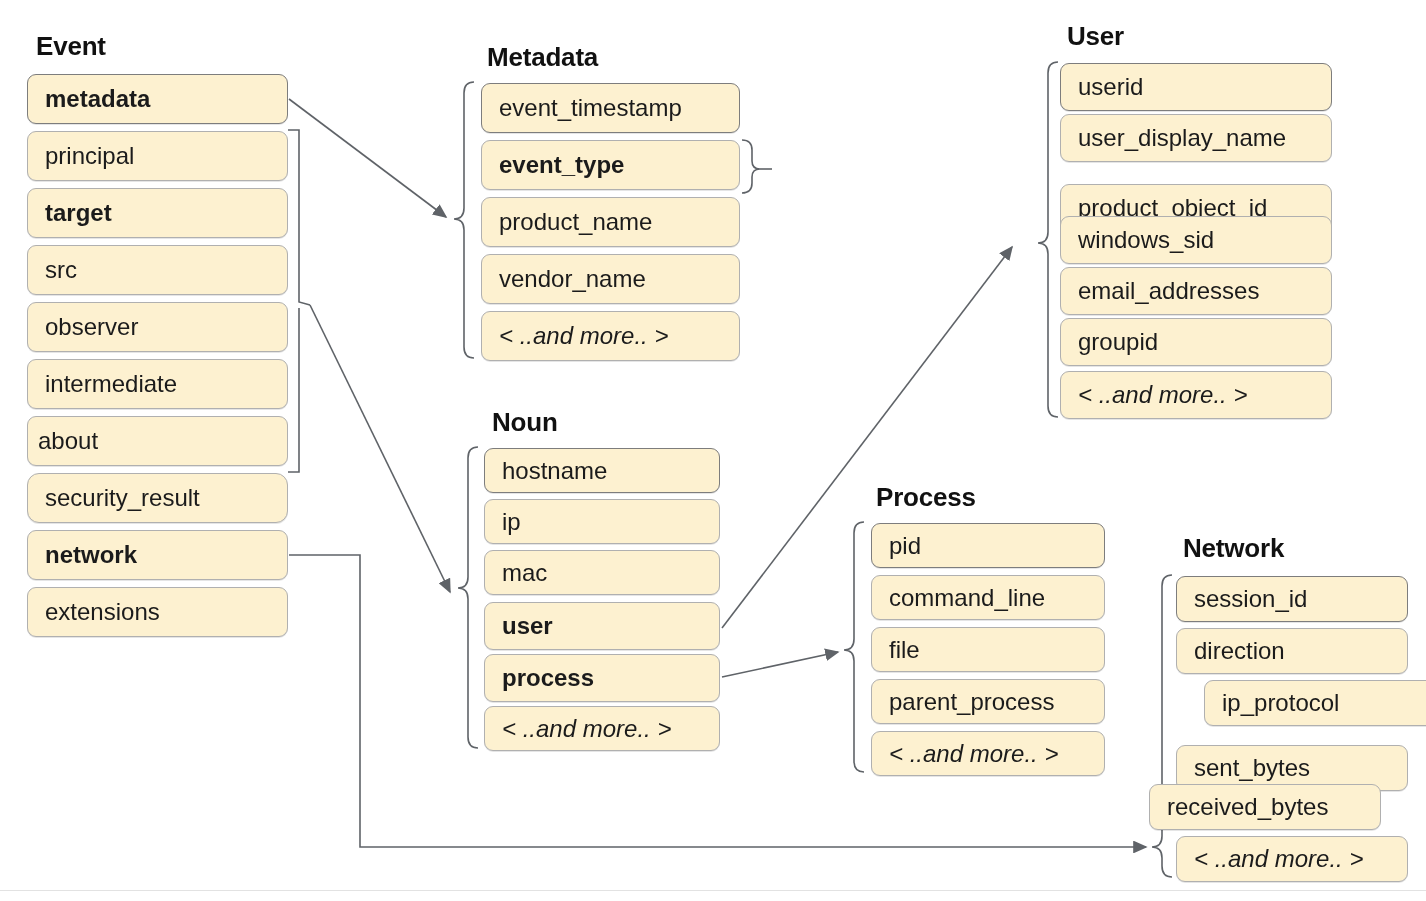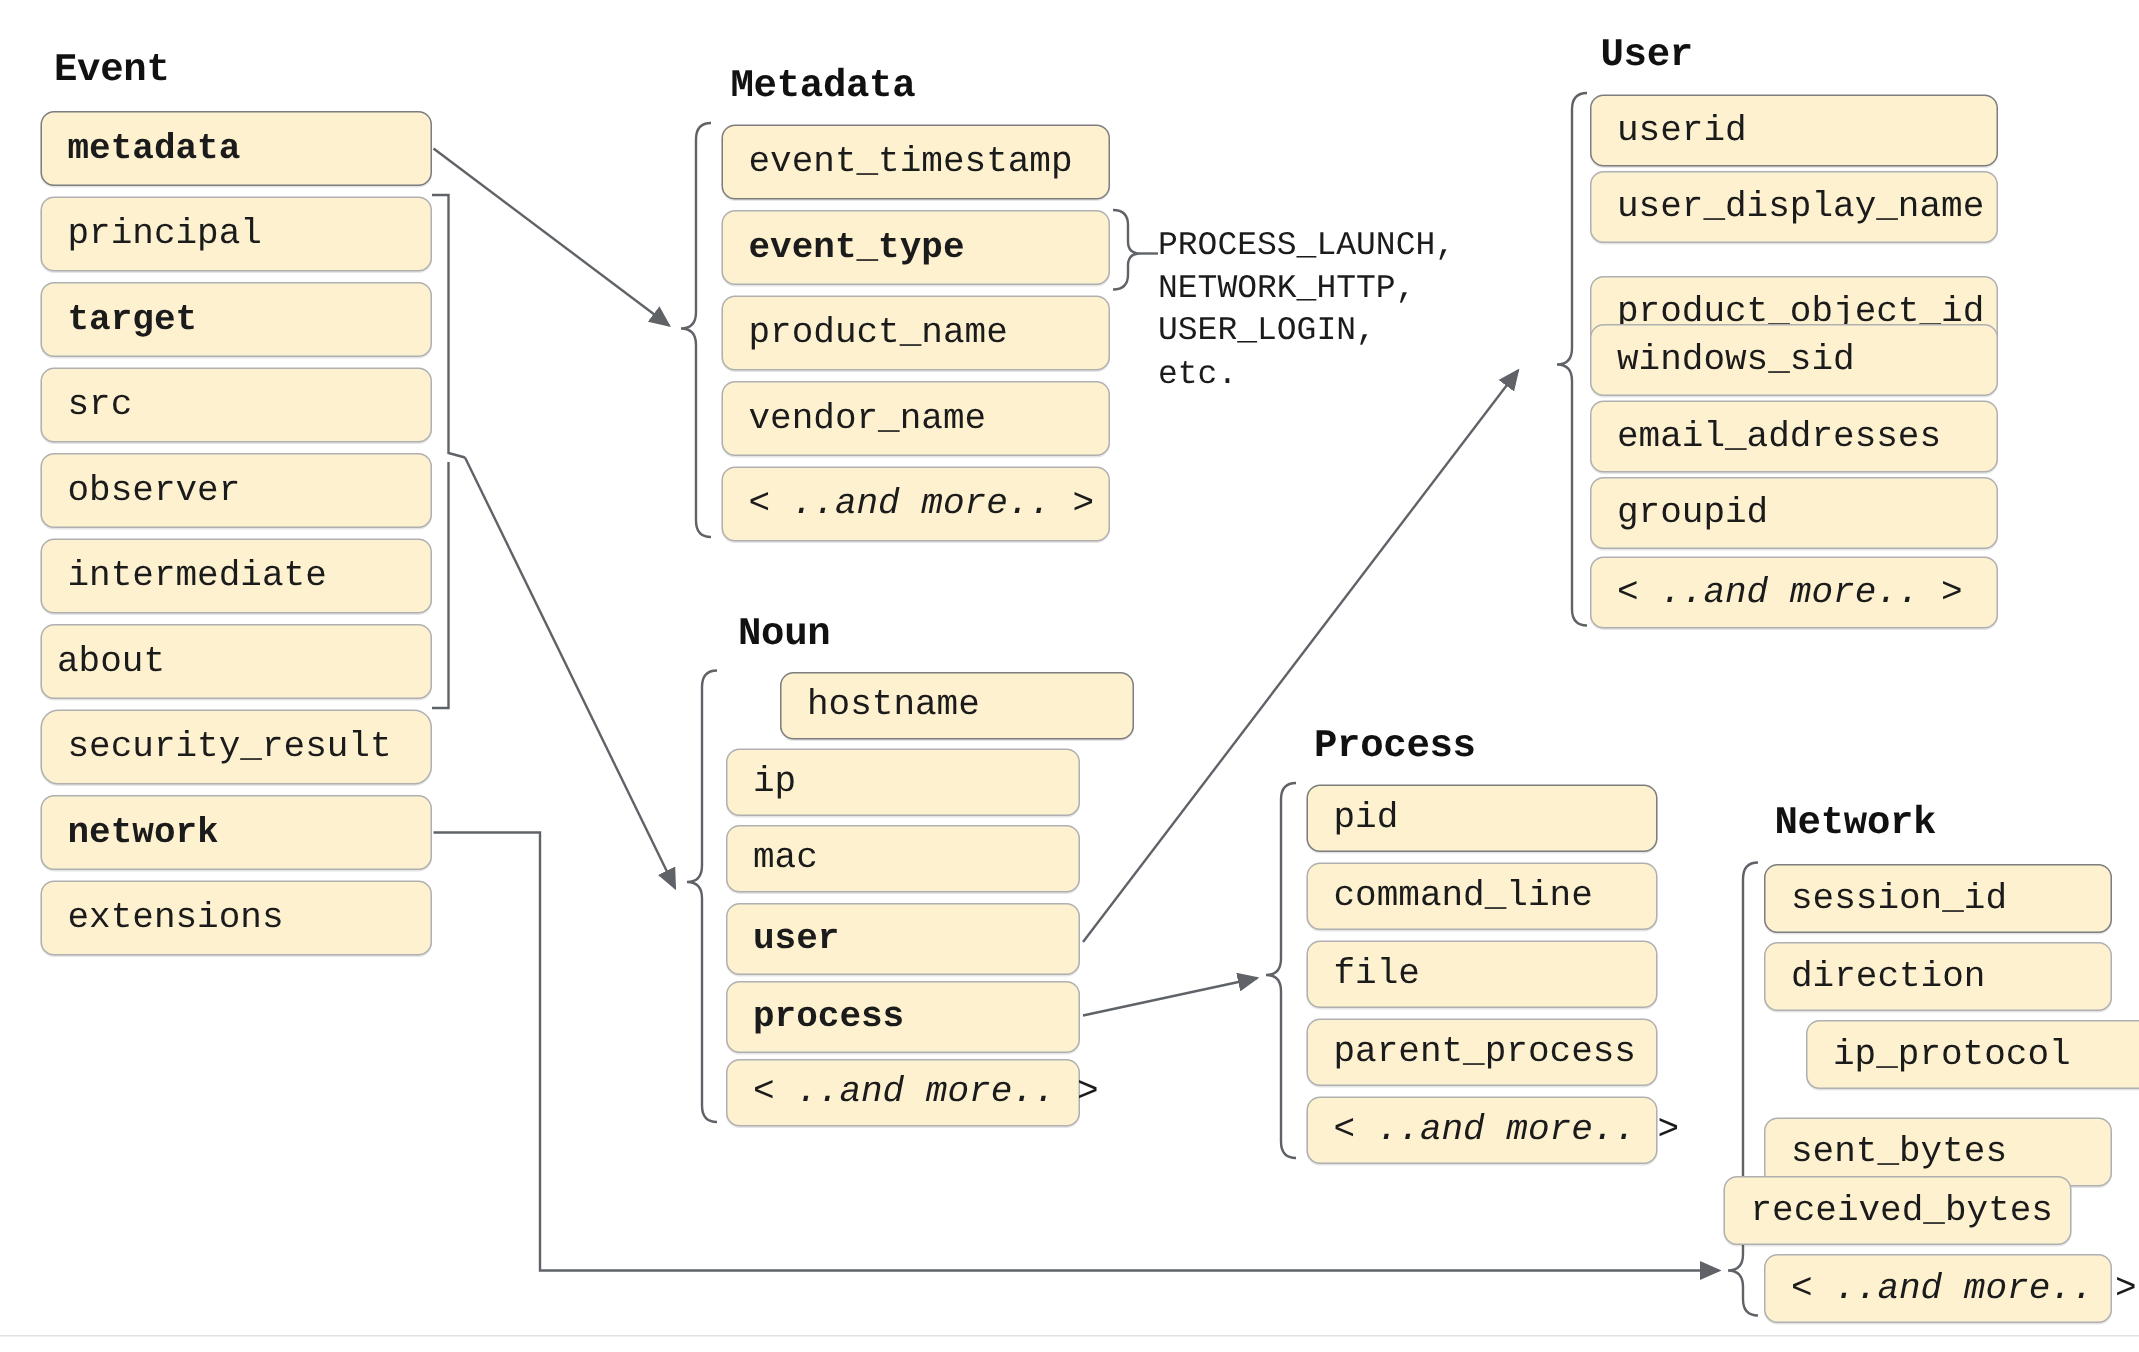--- a/index.html
+++ b/index.html
@@ -1,21 +1,21 @@
 <!DOCTYPE html>
 <html><head>
 <meta charset="utf-8">
 <style>
   html,body{margin:0;padding:0;background:#ffffff;}
   body{
     width:1426px;height:901px;position:relative;overflow:hidden;
     font-family:"Liberation Sans","DejaVu Sans",sans-serif;
     color:#1a1a1a;
   }
-  #canvas{position:absolute;inset:0;width:1162px;height:901px;font-family:Liberation Mono, monospace;}
+  #canvas{position:absolute;inset:0;width:1162px;height:901px;}
   #wires{position:absolute;left:0;top:0;width:1426px;height:901px;pointer-events:none;}
 
   .group{position:absolute;}
   .group-title{
     position:absolute;font-size:26px;font-weight:bold;letter-spacing:-0.2px;
     color:#111;white-space:nowrap;line-height:1;
   }
   .fieldbox{
     position:absolute;box-sizing:border-box;
     background:#fdf1d0;border:1px solid #b0b0b0;border-radius:9px;
@@ -90,39 +90,35 @@
 
   <div class="group">
     <div class="group-title" style="left:487px;top:44px;">Metadata</div>
     <div class="fieldbox first" style="left:481px;top:83px;width:259px;height:50px;">event_timestamp</div>
     <div class="fieldbox bold" style="left: 481px; top: 140px; width: 259px; height: 50px; font-weight: bold;">event_type</div>
     <div class="fieldbox" style="left:481px;top:197px;width:259px;height:50px;">product_name</div>
     <div class="fieldbox" style="left:481px;top:254px;width:259px;height:50px;">vendor_name</div>
     <div class="fieldbox ital" style="left: 481px; top: 311px; width: 259px; height: 50px; font-style: italic;">&lt; ..and more.. &gt;</div>
   </div>
 
-  <div class="note" style="left:772px;top:150px;width:250px;">PROCESS_LAUNCH,
-NETWORK_HTTP,
-USER_LOGIN,
-etc.</div>
 
   <div class="group">
     <div class="group-title" style="left:1067px;top:23px;">User</div>
     <div class="fieldbox first" style="left:1060px;top:63px;width:272px;height:48px;">userid</div>
     <div class="fieldbox" style="left:1060px;top:114px;width:272px;height:48px;">user_display_name</div>
     <div class="fieldbox" style="left:1060px;top:165px;width:272px;height:48px;margin-top:19px;">product_object_id</div>
     <div class="fieldbox" style="left:1060px;top:216px;width:272px;height:48px;">windows_sid</div>
     <div class="fieldbox" style="left:1060px;top:267px;width:272px;height:48px;">email_addresses</div>
     <div class="fieldbox" style="left:1060px;top:318px;width:272px;height:48px;">groupid</div>
     <div class="fieldbox ital" style="left: 1060px; top: 371px; width: 272px; height: 48px; font-style: italic;">&lt; ..and more.. &gt;</div>
   </div>
 
   <div class="group">
     <div class="group-title" style="left:492px;top:409px;">Noun</div>
-    <div class="fieldbox first" style="left:484px;top:448px;width:236px;height:45px;margin-left:36px;">hostname</div>
+    <div class="fieldbox first" style="left:484px;top:448px;width:236px;height:45px;">hostname</div>
     <div class="fieldbox" style="left:484px;top:499px;width:236px;height:45px;">ip</div>
     <div class="fieldbox" style="left:484px;top:550px;width:236px;height:45px;">mac</div>
     <div class="fieldbox bold" style="left: 484px; top: 602px; width: 236px; height: 48px; font-weight: bold;">user</div>
     <div class="fieldbox bold" style="left: 484px; top: 654px; width: 236px; height: 48px; font-weight: bold;">process</div>
     <div class="fieldbox ital" style="left: 484px; top: 706px; width: 236px; height: 45px; font-style: italic;">&lt; ..and more.. &gt;</div>
   </div>
 
   <div class="group">
     <div class="group-title" style="left:876px;top:484px;">Process</div>
     <div class="fieldbox first" style="left:871px;top:523px;width:234px;height:45px;">pid</div>

